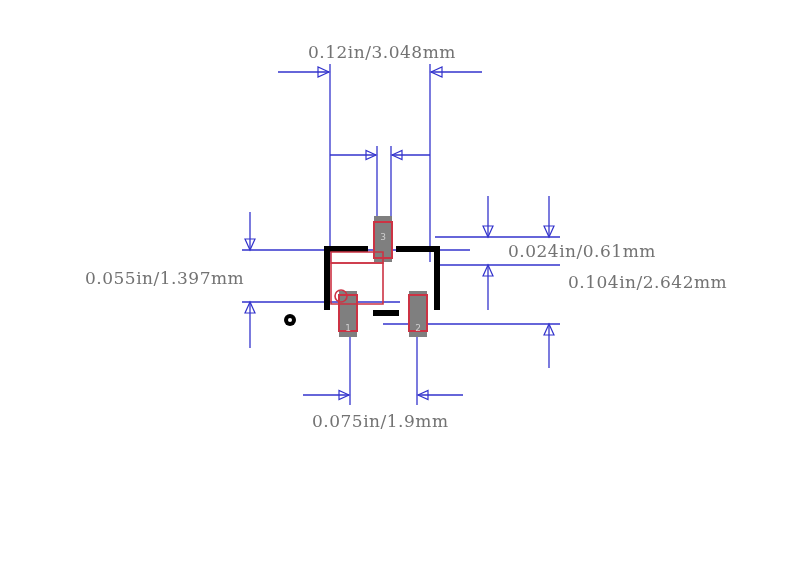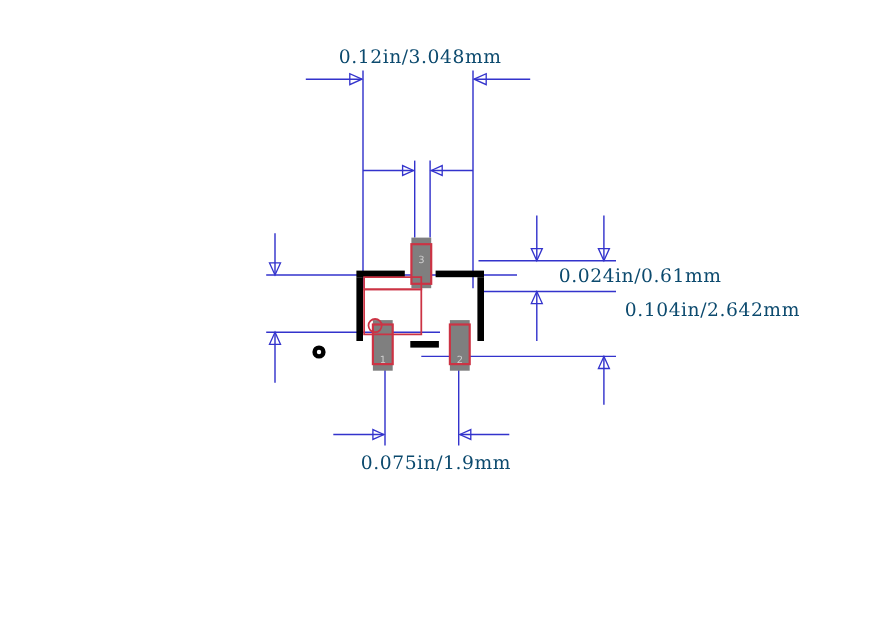--- a/index.html
+++ b/index.html
@@ -22,21 +22,21 @@
   }
   svg.drawing {
     position: absolute;
     left: 0; top: 0;
     width: 800px;
     height: 572px;
     display: block;
   }
   .dim-label {
     position: absolute;
-    color: #0c4a6e;
+    color: #737373;
     font-family: "DejaVu Serif", serif;
     font-size: 17px;
     letter-spacing: 0.5px;
     white-space: nowrap;
     line-height: 1;
   }
   .pad-num {
     font-family: "DejaVu Sans", sans-serif;
     font-size: 9px;
     fill: #cfcfcf;
@@ -145,16 +145,17 @@
 
   </svg>
 
   <div class="dim-label" style="left:308px; top:44px;">0.12in/3.048mm</div>
 
 
   <div class="dim-label" style="left:508px; top:243px;text-align:center;">0.024in/0.61mm</div>
 
   <div class="dim-label" style="left:568px; top:274px;">0.104in/2.642mm</div>
 
+  <div class="dim-label" style="left:85px; top:270px;">0.055in/1.397mm</div>
 
-  <div class="dim-label" style="left:312px; top:413px;margin-left:16px;">0.075in/1.9mm</div>
+  <div class="dim-label" style="left:312px; top:413px;">0.075in/1.9mm</div>
 
 </div>
 
 </body></html>

